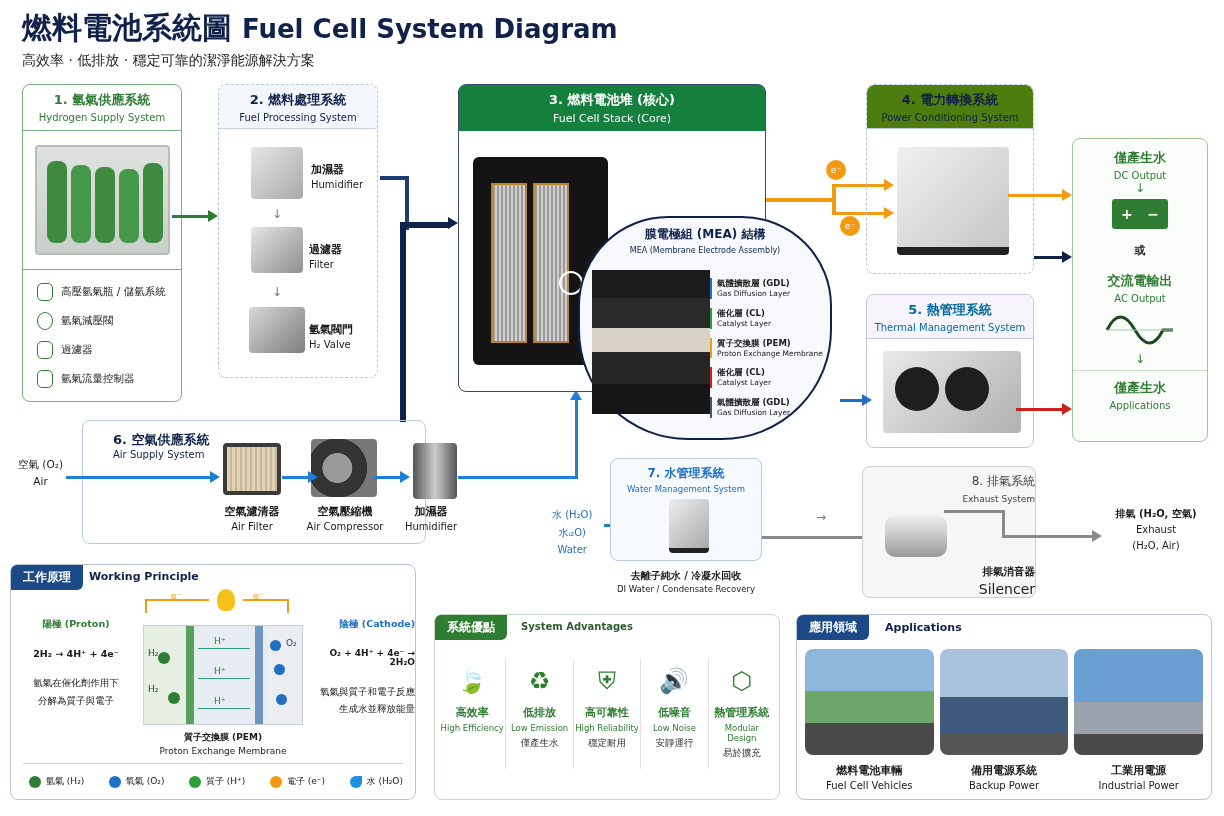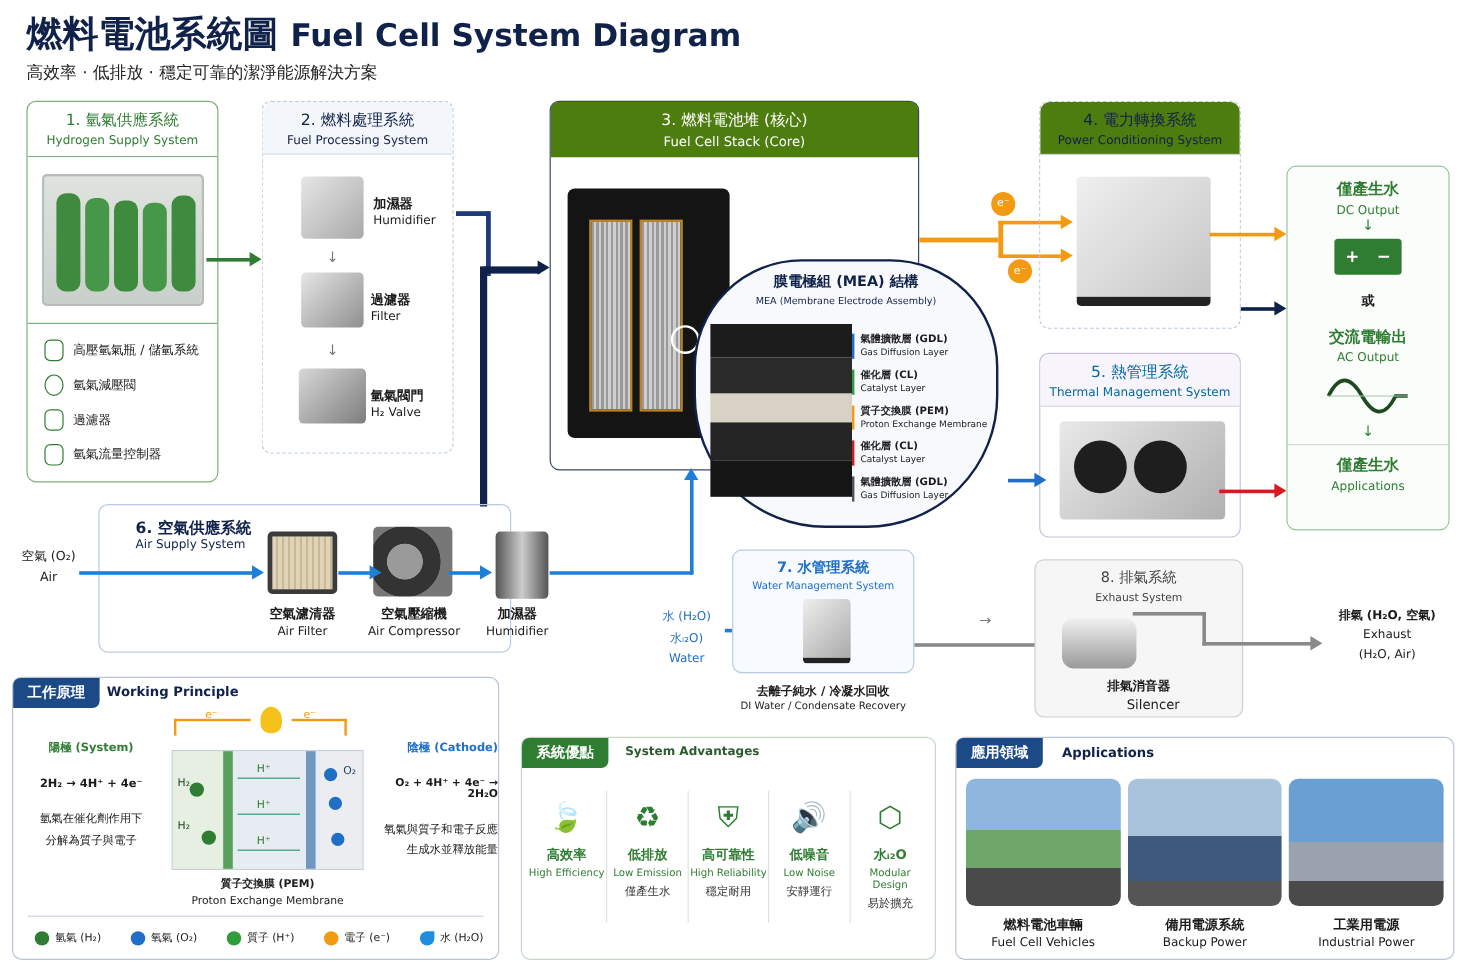--- a/index.html
+++ b/index.html
@@ -3,21 +3,21 @@
 <meta charset="utf-8">
 <style>
 *{box-sizing:border-box;margin:0;padding:0}
 body{width:1224px;height:816px;background:#ffffff;font-family:"DejaVu Sans","Liberation Sans",sans-serif;color:#1b1b1b;position:relative;overflow:hidden}
 .abs{position:absolute}
 .title{left:22px;top:8px;font-size:30px;font-weight:bold;color:#10214a;white-space:nowrap}
 .title .en{font-size:26px;margin-left:10px}
 .subtitle{left:22px;top:52px;font-size:14px;color:#222}
 .box{position:absolute;border-radius:8px}
 .hdr{text-align:center;border-radius:8px 8px 0 0;padding-top:6px}
-.hdr .zh{font-size:13px;font-weight:normal}
+.hdr .zh{font-size:13px;font-weight:bold}
 .hdr .en{font-size:10px;margin-top:3px}
 .green{color:#2e7d32}
 .navy{color:#10214a}
 .blue{color:#1f6fc7}
 .purple{color:#0369a1}
 .gray{color:#444}
 .lbl{font-size:10px;line-height:1.35}
 .lbl b{font-size:11px;display:block}
 .item-row{display:flex;align-items:center;gap:8px;font-size:10.5px;margin-bottom:11px}
 .icon-sm{width:16px;height:18px;border:1.6px solid #2e7d32;border-radius:5px;display:inline-block}
@@ -94,21 +94,21 @@
   <div class="img" style="left:30px;top:222px;width:56px;height:46px;background:linear-gradient(135deg,#d8d8d8,#7d7d7d)"></div>
   <div class="lbl" style="position:absolute;left:90px;top:238px"><b>氫氣閥門</b><span>H₂ Valve</span></div>
 </div>
 
 <div class="abs" style="left:380px;top:176px;width:28px;height:4px;background:#1c3d7a"></div>
 <div class="abs" style="left:405px;top:176px;width:4px;height:54px;background:#1c3d7a"></div>
 <div class="abs" style="left:400px;top:222px;width:6px;height:200px;background:#10214a;border-radius:4px 0 0 0"></div>
 <div class="arrow-h" style="left:400px;top:222px;width:50px;height:6px;background:#10214a;color:#10214a"></div>
 
 <div class="box" style="left:458px;top:84px;width:308px;height:308px;border:1.5px solid #3a4a6e">
-  <div class="hdr" style="height:46px;background:#4d7c0f;border-radius:6px 6px 0 0">
+  <div class="hdr" style="height:46px;background:#15803d;border-radius:6px 6px 0 0">
     <div class="zh" style="color:#fff">3. 燃料電池堆 (核心)</div>
     <div class="en" style="color:#fff;font-size:11px">Fuel Cell Stack (Core)</div>
   </div>
   <div class="img" style="left:14px;top:72px;width:135px;height:208px;background:#141414;border-radius:6px">
     <div style="position:absolute;left:18px;top:26px;width:36px;height:160px;background:repeating-linear-gradient(90deg,#9a9a9a 0 2px,#cfcfcf 2px 4px);border:2px solid #b8842b"></div>
     <div style="position:absolute;left:60px;top:26px;width:36px;height:160px;background:repeating-linear-gradient(90deg,#9a9a9a 0 2px,#cfcfcf 2px 4px);border:2px solid #b8842b"></div>
   </div>
   <div class="abs" style="left:100px;top:186px;width:24px;height:24px;border:2px solid #fff;border-radius:50%"></div>
 </div>
 
@@ -224,42 +224,42 @@
   <div style="margin-top:6px;font-size:12px;font-weight:bold" class="blue">7. 水管理系統</div>
   <div style="font-size:8.5px;margin-top:2px" class="blue">Water Management System</div>
   <div class="img" style="left:58px;top:40px;width:40px;height:54px;background:linear-gradient(135deg,#eee,#aaa);border-bottom:5px solid #222"></div>
   <div style="position:absolute;left:0;width:100%;top:110px;font-size:10px;font-weight:bold">去離子純水 / 冷凝水回收</div>
   <div style="position:absolute;left:0;width:100%;top:125px;font-size:8.5px">DI Water / Condensate Recovery</div>
 </div>
 
 <div class="abs" style="left:816px;top:510px;color:#777;font-size:12px">→</div>
 <div class="arrow-h" style="left:762px;top:536px;width:112px;background:#8a8a8a;color:#8a8a8a"></div>
 
-<div class="box" style="left:862px;top:466px;width:174px;height:132px;border:1.5px solid #cfcfcf;background:#f6f6f6;text-align:center">
+<div class="box" style="left:862px;top:466px;width:174px;height:132px;border:1.5px solid #cfcfcf;background:#f6f6f6;text-align:right">
   <div style="margin-top:6px;font-size:12px" class="gray">8. 排氣系統</div>
   <div style="font-size:9px;margin-top:4px" class="gray">Exhaust System</div>
   <div class="img" style="left:22px;top:48px;width:62px;height:42px;border-radius:10px;background:linear-gradient(180deg,#f1f1f1,#9a9a9a)"></div>
   <div style="position:absolute;left:0;width:100%;top:98px;font-size:10.5px;font-weight:bold">排氣消音器</div>
-  <div style="position:absolute;left:12px;width:100%;top:114px;font-size:11px">Silencer</div>
+  <div style="position:absolute;left:0;width:100%;top:114px;font-size:14px">Silencer</div>
 </div>
 <div class="abs" style="left:944px;top:510px;width:60px;height:3px;background:#8a8a8a"></div>
 <div class="abs" style="left:1002px;top:510px;width:3px;height:28px;background:#8a8a8a"></div>
 <div class="arrow-h" style="left:1002px;top:535px;width:92px;background:#8a8a8a;color:#8a8a8a"></div>
 <div class="abs" style="left:1104px;top:506px;text-align:center;font-size:10px;line-height:1.6;width:104px">
   <div style="font-weight:bold">排氣 (H₂O, 空氣)</div>
     <div>Exhaust</div>
     <div>(H₂O, Air)</div>
 </div>
 
 <div class="box" style="left:10px;top:564px;width:406px;height:236px;border:1.5px solid #b9c4d6">
   <div style="position:absolute;left:0;top:0"><span class="tag" style="background:#1c4a86">工作原理</span></div>
   <div style="position:absolute;left:78px;top:5px;font-size:11px;font-weight:bold" class="navy">Working Principle</div>
 
   <div style="position:absolute;left:10px;top:54px;width:110px;text-align:center;font-size:9.5px;line-height:1">
-    <div class="green" style="font-weight:bold">陽極 (System)</div>
+    <div class="green" style="font-weight:bold">陽極 (Proton)</div>
     <div style="margin-top:20px;font-weight:bold">2H₂ → 4H⁺ + 4e⁻</div>
     <div style="margin-top:20px">氫氣在催化劑作用下</div>
     <div style="margin-top:8px">分解為質子與電子</div>
   </div>
 
   <div class="abs" style="left:206px;top:24px;width:18px;height:22px;border-radius:50% 50% 40% 40%;background:#f5c21b"></div>
   <div class="abs" style="left:134px;top:34px;width:64px;height:14px;border-top:2px solid #f29a12;border-left:2px solid #f29a12"></div>
   <div class="abs" style="left:232px;top:34px;width:46px;height:14px;border-top:2px solid #f29a12;border-right:2px solid #f29a12"></div>
   <div class="abs" style="left:160px;top:26px;font-size:9px;color:#f29a12">e⁻</div>
   <div class="abs" style="left:242px;top:26px;font-size:9px;color:#f29a12">e⁻</div>
@@ -342,21 +342,21 @@
         <div class="sub">穩定耐用</div>
       </div>
       <div class="adv-col">
         <div style="font-size:24px;color:#2e7d32;height:30px">🔊</div>
         <div class="zh">低噪音</div>
         <div class="en">Low Noise</div>
         <div class="sub">安靜運行</div>
       </div>
       <div class="adv-col">
         <div style="font-size:24px;color:#2e7d32;height:30px">⬡</div>
-        <div class="zh">水ᵢ₂O</div>
+        <div class="zh">熱管理系統</div>
         <div class="en">Modular Design</div>
         <div class="sub">易於擴充</div>
       </div>
     </div>
 </div>
 
 <div class="box" style="left:796px;top:614px;width:416px;height:186px;border:1.5px solid #b9c4d6">
   <div style="position:absolute;left:0;top:0"><span class="tag" style="background:#1c4a86">應用領域</span></div>
   <div style="position:absolute;left:88px;top:6px;font-size:11px;font-weight:bold" class="navy">Applications</div>
   <div id="app-row" style="position:absolute;left:8px;right:8px;top:34px;display:flex;gap:6px">

